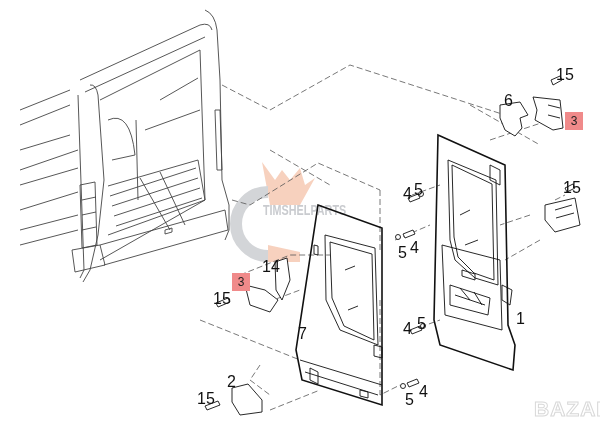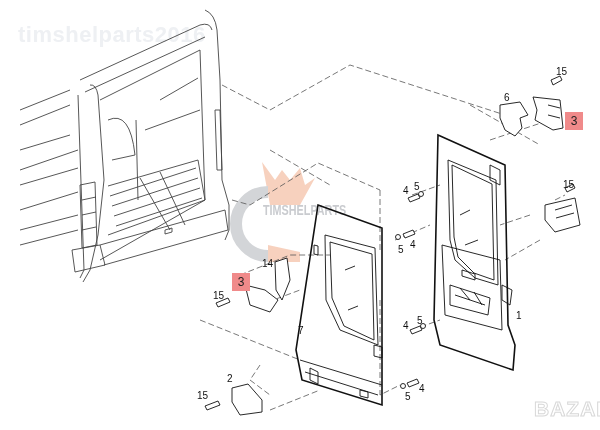--- a/index.html
+++ b/index.html
@@ -1,29 +1,28 @@
 <!DOCTYPE html>
 <html><head>
 <meta charset="utf-8">
 <style>
   html,body{margin:0;padding:0;background:#fff;}
   #stage{position:relative;width:600px;height:430px;overflow:hidden;background:#ffffff;font-family:"Liberation Sans",sans-serif;}
   svg{position:absolute;left:0;top:0;}
-  .lbl{position:absolute;font-size:10px;color:#111;line-height:1;}
+  .lbl{position:absolute;font-size:16px;color:#111;line-height:1;}
   .callout{position:absolute;width:18px;height:18px;background:#f08a8a;color:#222;font-size:12px;text-align:center;line-height:18px;}
   .wm-top{position:absolute;left:18px;top:22px;font-size:22px;font-weight:bold;color:#eef0f3;letter-spacing:0.5px;}
   .wm-mid{position:absolute;left:263px;top:201px;font-size:15px;font-weight:bold;color:#c9cbcf;transform:scaleX(0.72);transform-origin:left top;letter-spacing:0px;}
   .wm-bazar{position:absolute;left:534px;top:397px;font-size:21px;font-weight:bold;color:#fff;-webkit-text-stroke:1px #d8d8d8;letter-spacing:1px;}
 </style>
 </head>
 <body>
 
 <div id="stage">
 
-  <div class="wm-top">timshelparts2016</div>
 
   <svg width="600" height="430">
     <path d="M262 162 L275 180 L282 170 L290 180 L300 168 L305 185 L315 178 L300 205 L270 205 Z" fill="#f6c9b3" opacity="0.85"></path>
     <path d="M268 192 A32 32 0 1 0 268 256" fill="none" stroke="#d3d5d8" stroke-width="12"></path>
     <path d="M268 245 L300 252 L300 262 L268 262 Z" fill="#f6c9b3" opacity="0.85"></path>
   </svg>
   <div class="wm-mid">TIMSHELPARTS</div>
 
   <svg width="600" height="430" fill="none" stroke="#222" stroke-width="0.9">
 

